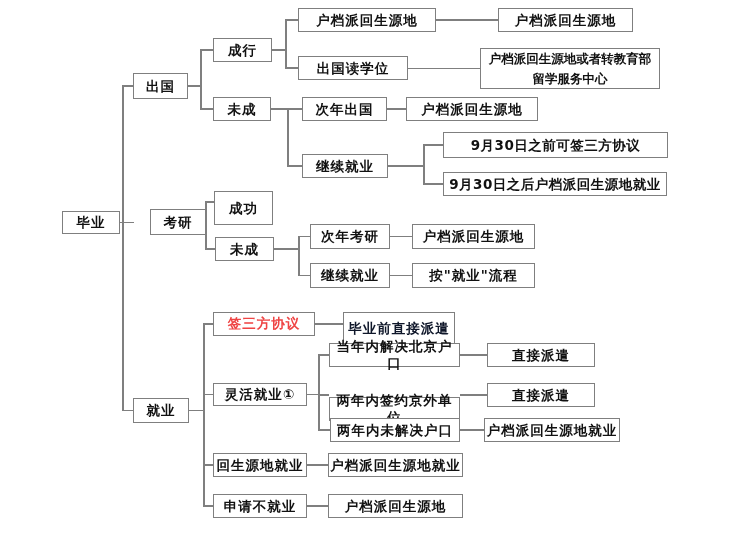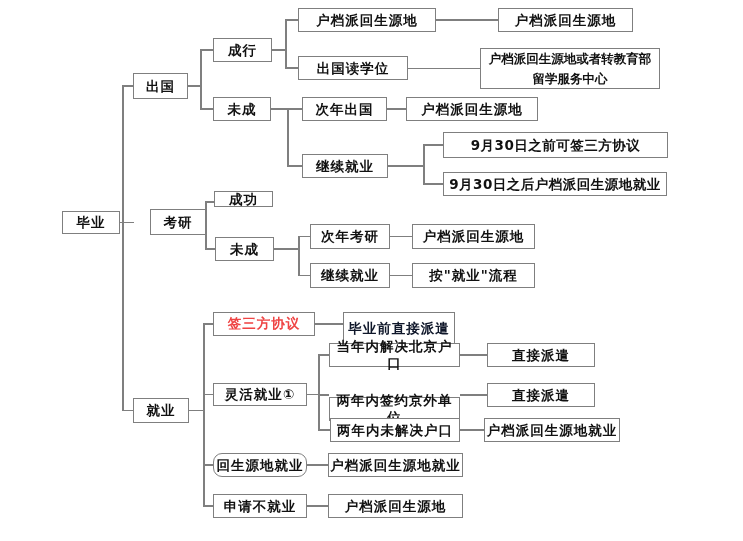--- a/index.html
+++ b/index.html
@@ -124,32 +124,32 @@
     <div class="node" id="node-abroad-work" style="left: 298px; top: 8px; width: 138px; height: 24px; border-color: rgb(127, 127, 127); color: rgb(17, 17, 17);">户档派回生源地</div>
     <div class="node" id="node-abroad-degree" style="left: 298px; top: 56px; width: 110px; height: 24px; border-color: rgb(127, 127, 127); color: rgb(17, 17, 17);">出国读学位</div>
     <div class="node" id="node-hudang-1" style="left: 498px; top: 8px; width: 135px; height: 24px; border-color: rgb(127, 127, 127); color: rgb(17, 17, 17);">户档派回生源地</div>
     <div class="node" id="node-hudang-moe" style="left: 480px; top: 48px; width: 180px; height: 41px; border-color: rgb(127, 127, 127); color: rgb(17, 17, 17);">户档派回生源地或者转教育部
 留学服务中心</div>
     <div class="node" id="node-cinian-chuguo" style="left: 302px; top: 97px; width: 85px; height: 24px; border-color: rgb(127, 127, 127); color: rgb(17, 17, 17);">次年出国</div>
     <div class="node" id="node-hudang-2" style="left: 406px; top: 97px; width: 132px; height: 24px; border-color: rgb(127, 127, 127); color: rgb(17, 17, 17);">户档派回生源地</div>
     <div class="node" id="node-jixu-jiuye-1" style="left: 302px; top: 154px; width: 86px; height: 24px; border-color: rgb(127, 127, 127); color: rgb(17, 17, 17);">继续就业</div>
     <div class="node" id="node-sep30-before" style="left: 443px; top: 132px; width: 225px; height: 26px; border-color: rgb(127, 127, 127); color: rgb(17, 17, 17);">9月30日之前可签三方协议</div>
     <div class="node" id="node-sep30-after" style="left: 443px; top: 172px; width: 224px; height: 24px; border-color: rgb(127, 127, 127); color: rgb(17, 17, 17);">9月30日之后户档派回生源地就业</div>
-    <div class="node" id="node-chenggong" style="left: 214px; top: 191px; width: 59px; height: 16px; border-color: rgb(127, 127, 127); color: rgb(17, 17, 17);">成功</div>
+    <div class="node" id="node-chenggong" style="left: 214px; top: 191px; width: 59px; height: 34px; border-color: rgb(127, 127, 127); color: rgb(17, 17, 17);">成功</div>
     <div class="node" id="node-weicheng-kaoyan" style="left: 215px; top: 237px; width: 59px; height: 24px; border-color: rgb(127, 127, 127); color: rgb(17, 17, 17);">未成</div>
     <div class="node" id="node-cinian-kaoyan" style="left: 310px; top: 224px; width: 80px; height: 25px; border-color: rgb(127, 127, 127); color: rgb(17, 17, 17);">次年考研</div>
     <div class="node" id="node-hudang-3" style="left: 412px; top: 224px; width: 123px; height: 25px; border-color: rgb(127, 127, 127); color: rgb(17, 17, 17);">户档派回生源地</div>
     <div class="node" id="node-jixu-jiuye-2" style="left: 310px; top: 263px; width: 80px; height: 25px; border-color: rgb(127, 127, 127); color: rgb(17, 17, 17);">继续就业</div>
     <div class="node" id="node-an-jiuye-liucheng" style="left: 412px; top: 263px; width: 123px; height: 25px; border-color: rgb(127, 127, 127); color: rgb(17, 17, 17);">按"就业"流程</div>
     <div class="node" id="node-qian-sanfang" style="left: 213px; top: 312px; width: 102px; height: 24px; border-color: rgb(127, 127, 127); color: #ef4444; font-family: Liberation Serif, serif;">签三方协议</div>
     <div class="node" id="node-biye-qian-paiqian" style="left: 343px; top: 312px; width: 112px; height: 33px; border-color: rgb(127, 127, 127); color: #0f172a;">毕业前直接派遣</div>
     <div class="node" id="node-linghuo-jiuye" style="left: 213px; top: 383px; width: 94px; height: 23px; border-color: rgb(127, 127, 127); color: rgb(17, 17, 17);">灵活就业①</div>
     <div class="node" id="node-dangnian-hukou" style="left: 329px; top: 343px; width: 131px; height: 24px; border-color: rgb(127, 127, 127); color: rgb(17, 17, 17);">当年内解决北京户口</div>
     <div class="node" id="node-zhijie-paiqian-1" style="left: 487px; top: 343px; width: 108px; height: 24px; border-color: rgb(127, 127, 127); color: rgb(17, 17, 17);">直接派遣</div>
     <div class="node" id="node-liangnian-jingwai" style="left: 329px; top: 397px; width: 131px; height: 24px; border-color: rgb(127, 127, 127); color: rgb(17, 17, 17);">两年内签约京外单位</div>
     <div class="node" id="node-zhijie-paiqian-2" style="left: 487px; top: 383px; width: 108px; height: 24px; border-color: rgb(127, 127, 127); color: rgb(17, 17, 17);">直接派遣</div>
     <div class="node" id="node-liangnian-weijiejue" style="left: 330px; top: 418px; width: 130px; height: 24px; border-color: rgb(127, 127, 127); color: rgb(17, 17, 17);">两年内未解决户口</div>
     <div class="node" id="node-hudang-jiuye-1" style="left: 484px; top: 418px; width: 136px; height: 24px; border-color: rgb(127, 127, 127); color: rgb(17, 17, 17);">户档派回生源地就业</div>
-    <div class="node" id="node-hui-shengyuandi" style="left: 213px; top: 453px; width: 94px; height: 24px; border-color: rgb(127, 127, 127); color: rgb(17, 17, 17); border-radius: 9px;">回生源地就业</div>
+    <div class="node" id="node-hui-shengyuandi" style="left: 213px; top: 453px; width: 94px; height: 24px; border-color: rgb(127, 127, 127); color: rgb(17, 17, 17);">回生源地就业</div>
     <div class="node" id="node-hudang-jiuye-2" style="left: 328px; top: 453px; width: 135px; height: 24px; border-color: rgb(127, 127, 127); color: rgb(17, 17, 17);">户档派回生源地就业</div>
     <div class="node" id="node-shenqing-bujiuye" style="left: 213px; top: 494px; width: 94px; height: 24px; border-color: rgb(127, 127, 127); color: rgb(17, 17, 17);">申请不就业</div>
     <div class="node" id="node-hudang-4" style="left: 328px; top: 494px; width: 135px; height: 24px; border-color: rgb(127, 127, 127); color: rgb(17, 17, 17);">户档派回生源地</div>
   </div>
 
 </body></html>

